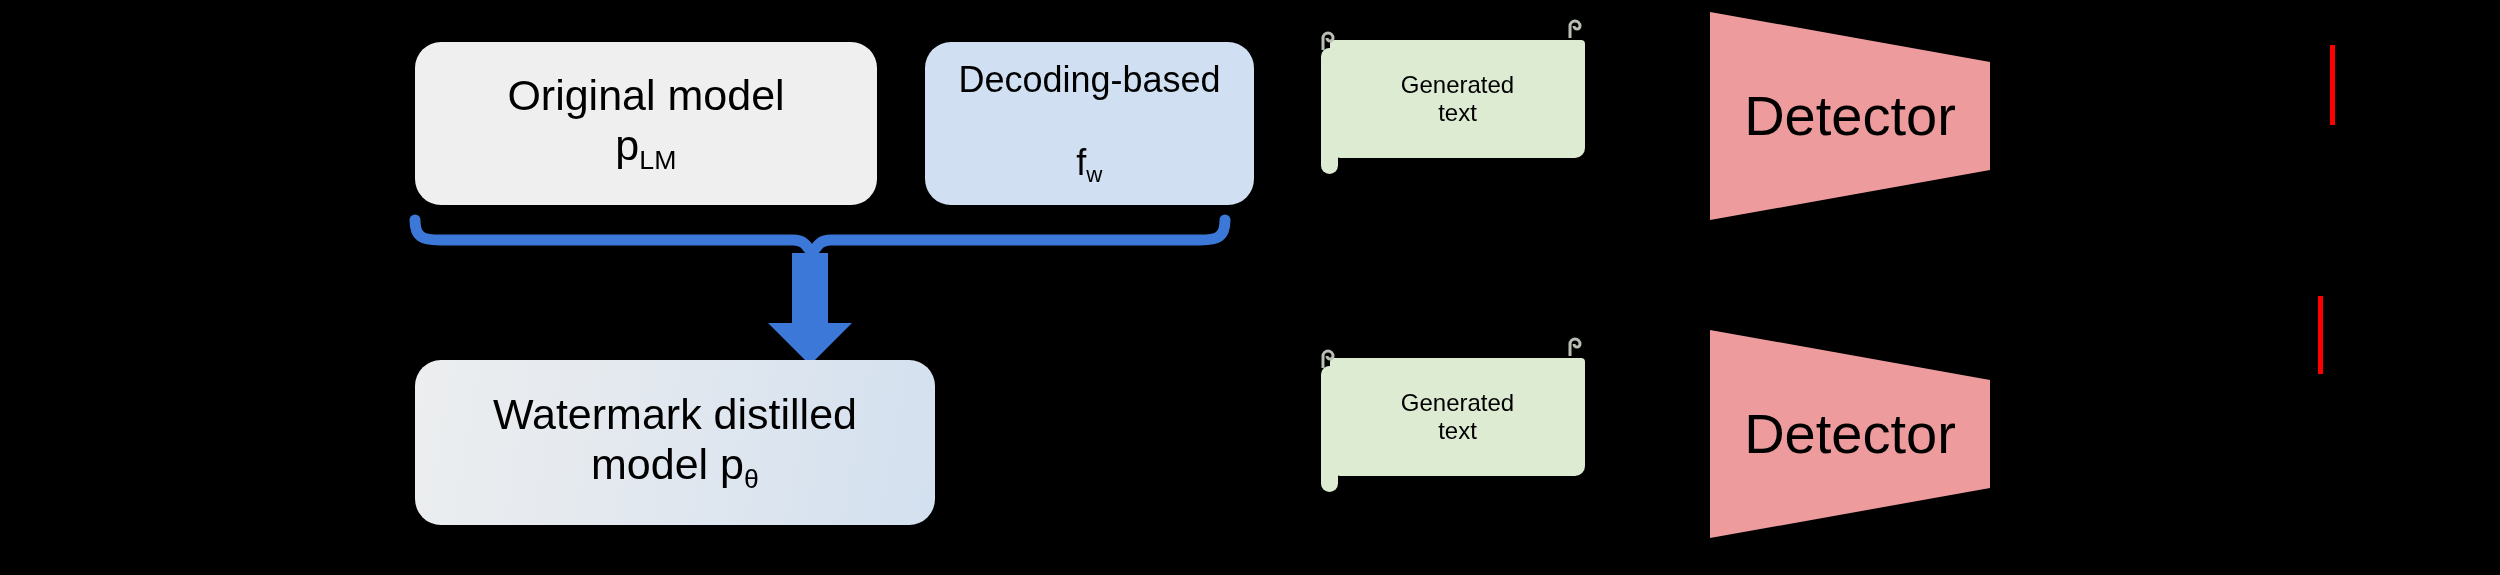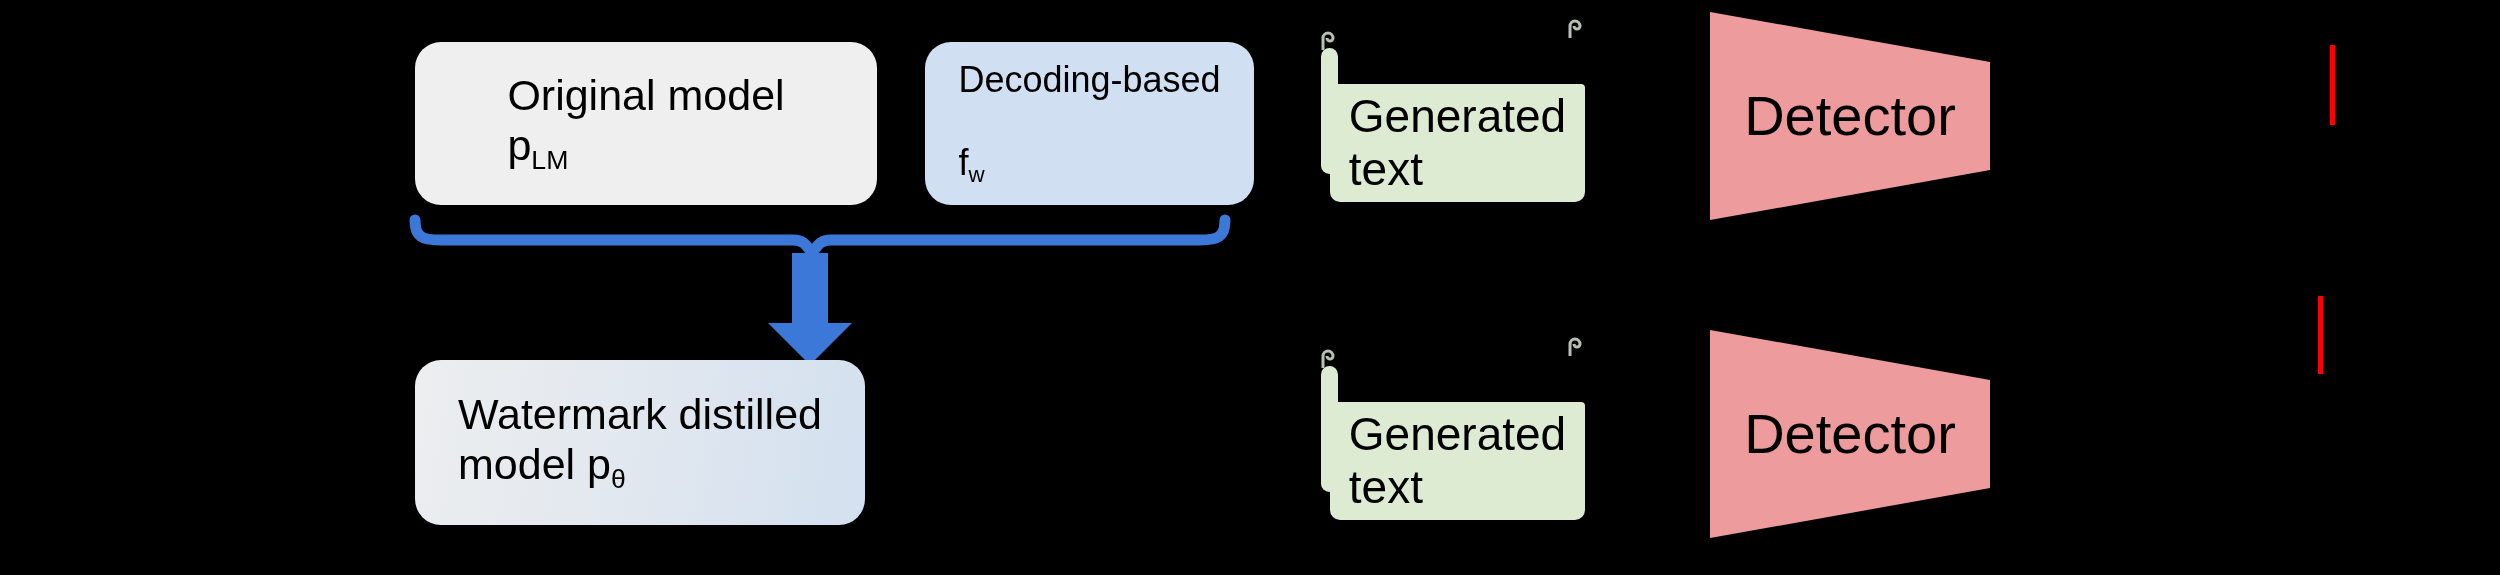--- a/index.html
+++ b/index.html
@@ -15,20 +15,21 @@
     width: 2500px;
     height: 575px;
     background: #000000;
     overflow: hidden;
   }
 
   
   .node-label {
     position: relative;
     z-index: 3;
+    text-align: center;
     color: #000000;
     line-height: 1.16;
     white-space: pre-line;
     pointer-events: none;
   }
   .sub {
     font-size: 0.62em;
     vertical-align: -0.33em;
     letter-spacing: 0.2px;
   }
@@ -54,21 +55,21 @@
     left: 925px;
     top: 42px;
     width: 329px;
     height: 163px;
     background: #d0e0f2;
     font-size: 36px;
   }
   .box-distilled {
     left: 415px;
     top: 360px;
-    width: 450px;
+    width: 520px;
     height: 165px;
     background: linear-gradient(100deg, #eceeef 0%, #e4e9ef 38%, #d3e0ef 100%);
     font-size: 43px;
   }
 
   
   .brace-layer {
     position: absolute;
     left: 400px;
     top: 205px;
@@ -87,22 +88,21 @@
     position: absolute;
     left: 20px;
     top: 0px;
     width: 255px;
     height: 118px;
     background: #ddebd3;
     border-radius: 4px 4px 10px 10px;
     display: flex;
     align-items: center;
     justify-content: center;
-    font-size: 46px;
-    margin-top: 44px;
+    font-size: 24px;
   }
   .scroll .rod {
     position: absolute;
     left: 11px;
     top: 8px;
     width: 17px;
     height: 126px;
     background: #ddebd3;
     border-radius: 9px;
     z-index: 4;

